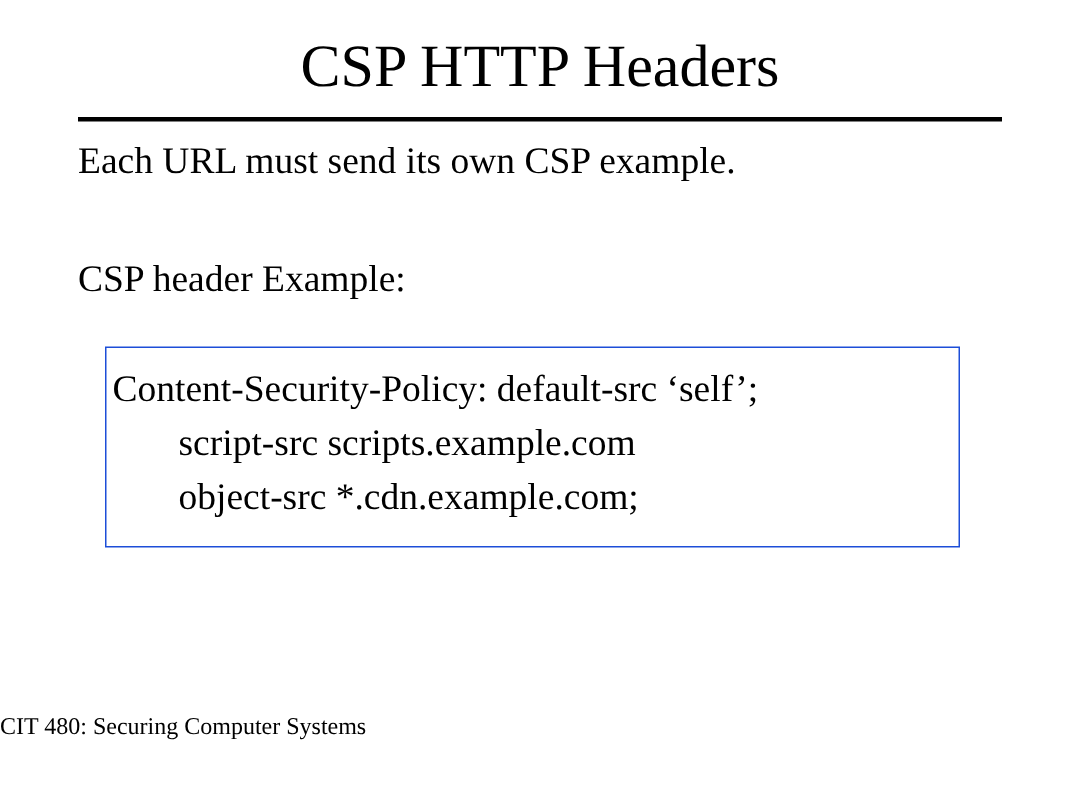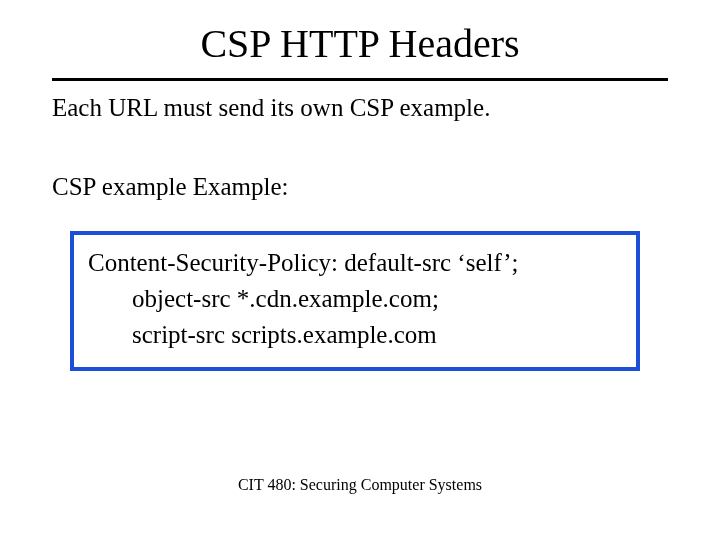--- a/index.html
+++ b/index.html
@@ -43,54 +43,53 @@
     font-size: 25px;
     line-height: 1.25;
   }
   .para1 {
     margin: 0 0 48px 0;
   }
   .para2 {
     margin: 0 0 28px 0;
   }
   .example-box {
-    border: 4px solid #1d4ed8;
-    padding: 10px 14px 14px 14px;
+    border: 1px solid #1d4ed8;
+    padding: 10px 14px 14px 4px;
     margin-left: 18px;
     margin-right: 28px;
     font-size: 25px;
     line-height: 1.45;
   }
   .indent {
     padding-left: 44px;
   }
   .footer {
     position: absolute;
     top: 476px;
     left: 0;
     width: 720px;
-    text-align: center;
     font-size: 16px;
   }
 </style>
 </head>
 <body>
 
 <div class="slide">
 
   <div class="title">CSP HTTP Headers</div>
 
   <div class="rule"></div>
 
   <div class="body">
     <p class="para1">Each URL must send its own CSP example.</p>
-    <p class="para2">CSP example Example:</p>
+    <p class="para2">CSP header Example:</p>
 
     <div class="example-box">
       <div>Content-Security-Policy: default-src ‘self’;</div>
+      <div class="indent">script-src scripts.example.com</div>
       <div class="indent">object-src *.cdn.example.com;</div>
-      <div class="indent">script-src scripts.example.com</div>
     </div>
   </div>
 
   <div class="footer">CIT 480: Securing Computer Systems</div>
 
 </div>
 
 </body></html>

